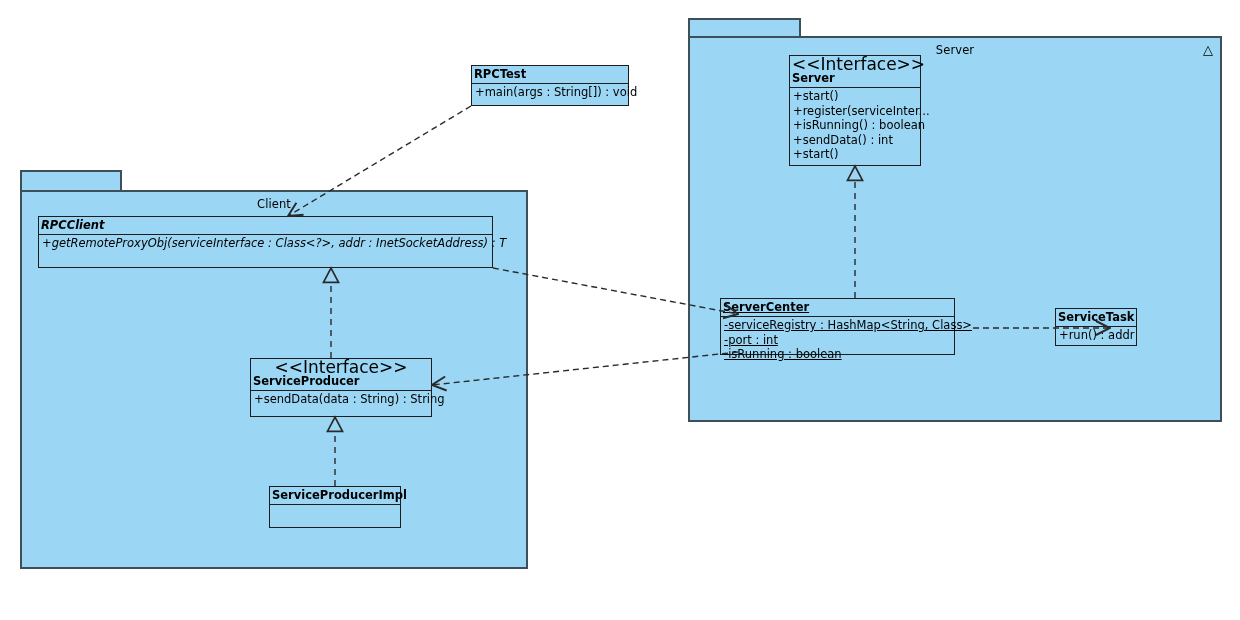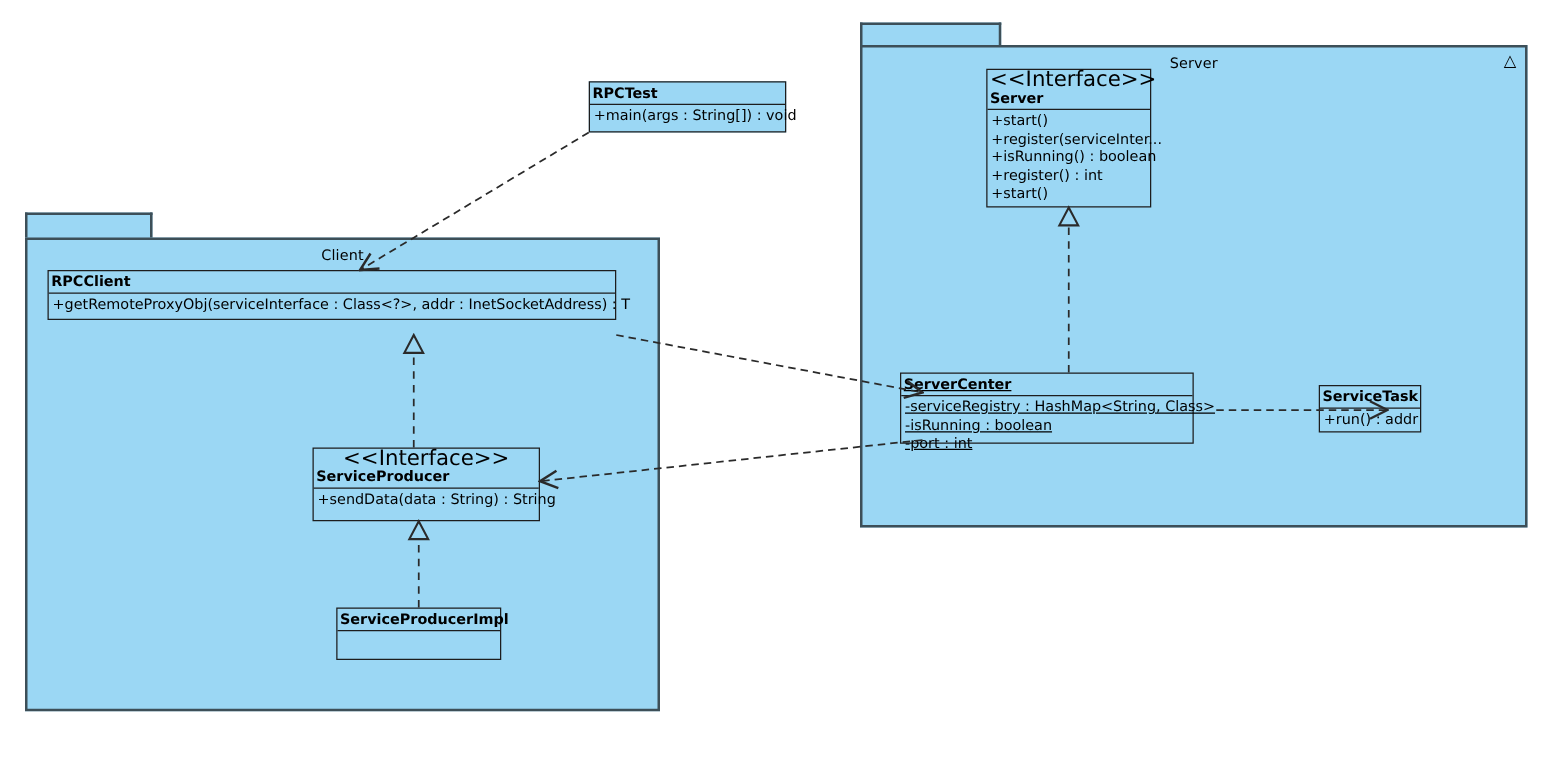--- a/index.html
+++ b/index.html
@@ -129,21 +129,21 @@
 
   <div class="clsbox" style="left:471px; top:65px; width:158px; height:41px;">
     <div class="cls-header">
       <div class="cls-name">RPCTest</div>
     </div>
     <div class="cls-compartment">
       <div class="member">+main(args : String[]) : void</div>
     </div>
   </div>
 
-  <div class="clsbox" style="left:38px; top:216px; width:455px; height:40px;">
+  <div class="clsbox" style="left:38px; top:216px; width:455px; height:52px;font-style:italic;">
     <div class="cls-header">
       <div class="cls-name">RPCClient</div>
     </div>
     <div class="cls-compartment">
       <div class="member">+getRemoteProxyObj(serviceInterface : Class&lt;?&gt;, addr : InetSocketAddress) : T</div>
     </div>
   </div>
 
   <div class="clsbox" style="left:250px; top:358px; width:182px; height:59px;">
     <div class="cls-header">
@@ -164,33 +164,33 @@
 
   <div class="clsbox" style="left:789px; top:55px; width:132px; height:111px;">
     <div class="cls-header">
       <div class="cls-stereo">&lt;&lt;Interface&gt;&gt;</div>
       <div class="cls-name">Server</div>
     </div>
     <div class="cls-compartment">
       <div class="member">+start()</div>
       <div class="member">+register(serviceInter...</div>
       <div class="member">+isRunning() : boolean</div>
-      <div class="member">+register() : int</div>
+      <div class="member">+sendData() : int</div>
       <div class="member">+start()</div>
     </div>
   </div>
 
   <div class="clsbox" style="left:720px; top:298px; width:235px; height:57px;text-decoration:underline;">
     <div class="cls-header">
       <div class="cls-name">ServerCenter</div>
     </div>
     <div class="cls-compartment">
       <div class="member">-serviceRegistry : HashMap&lt;String, Class&gt;</div>
+      <div class="member">-port : int</div>
       <div class="member">-isRunning : boolean</div>
-      <div class="member">-port : int</div>
     </div>
   </div>
 
   <div class="clsbox" style="left:1055px; top:308px; width:82px; height:38px;">
     <div class="cls-header">
       <div class="cls-name">ServiceTask</div>
     </div>
     <div class="cls-compartment">
       <div class="member">+run() : addr</div>
     </div>

